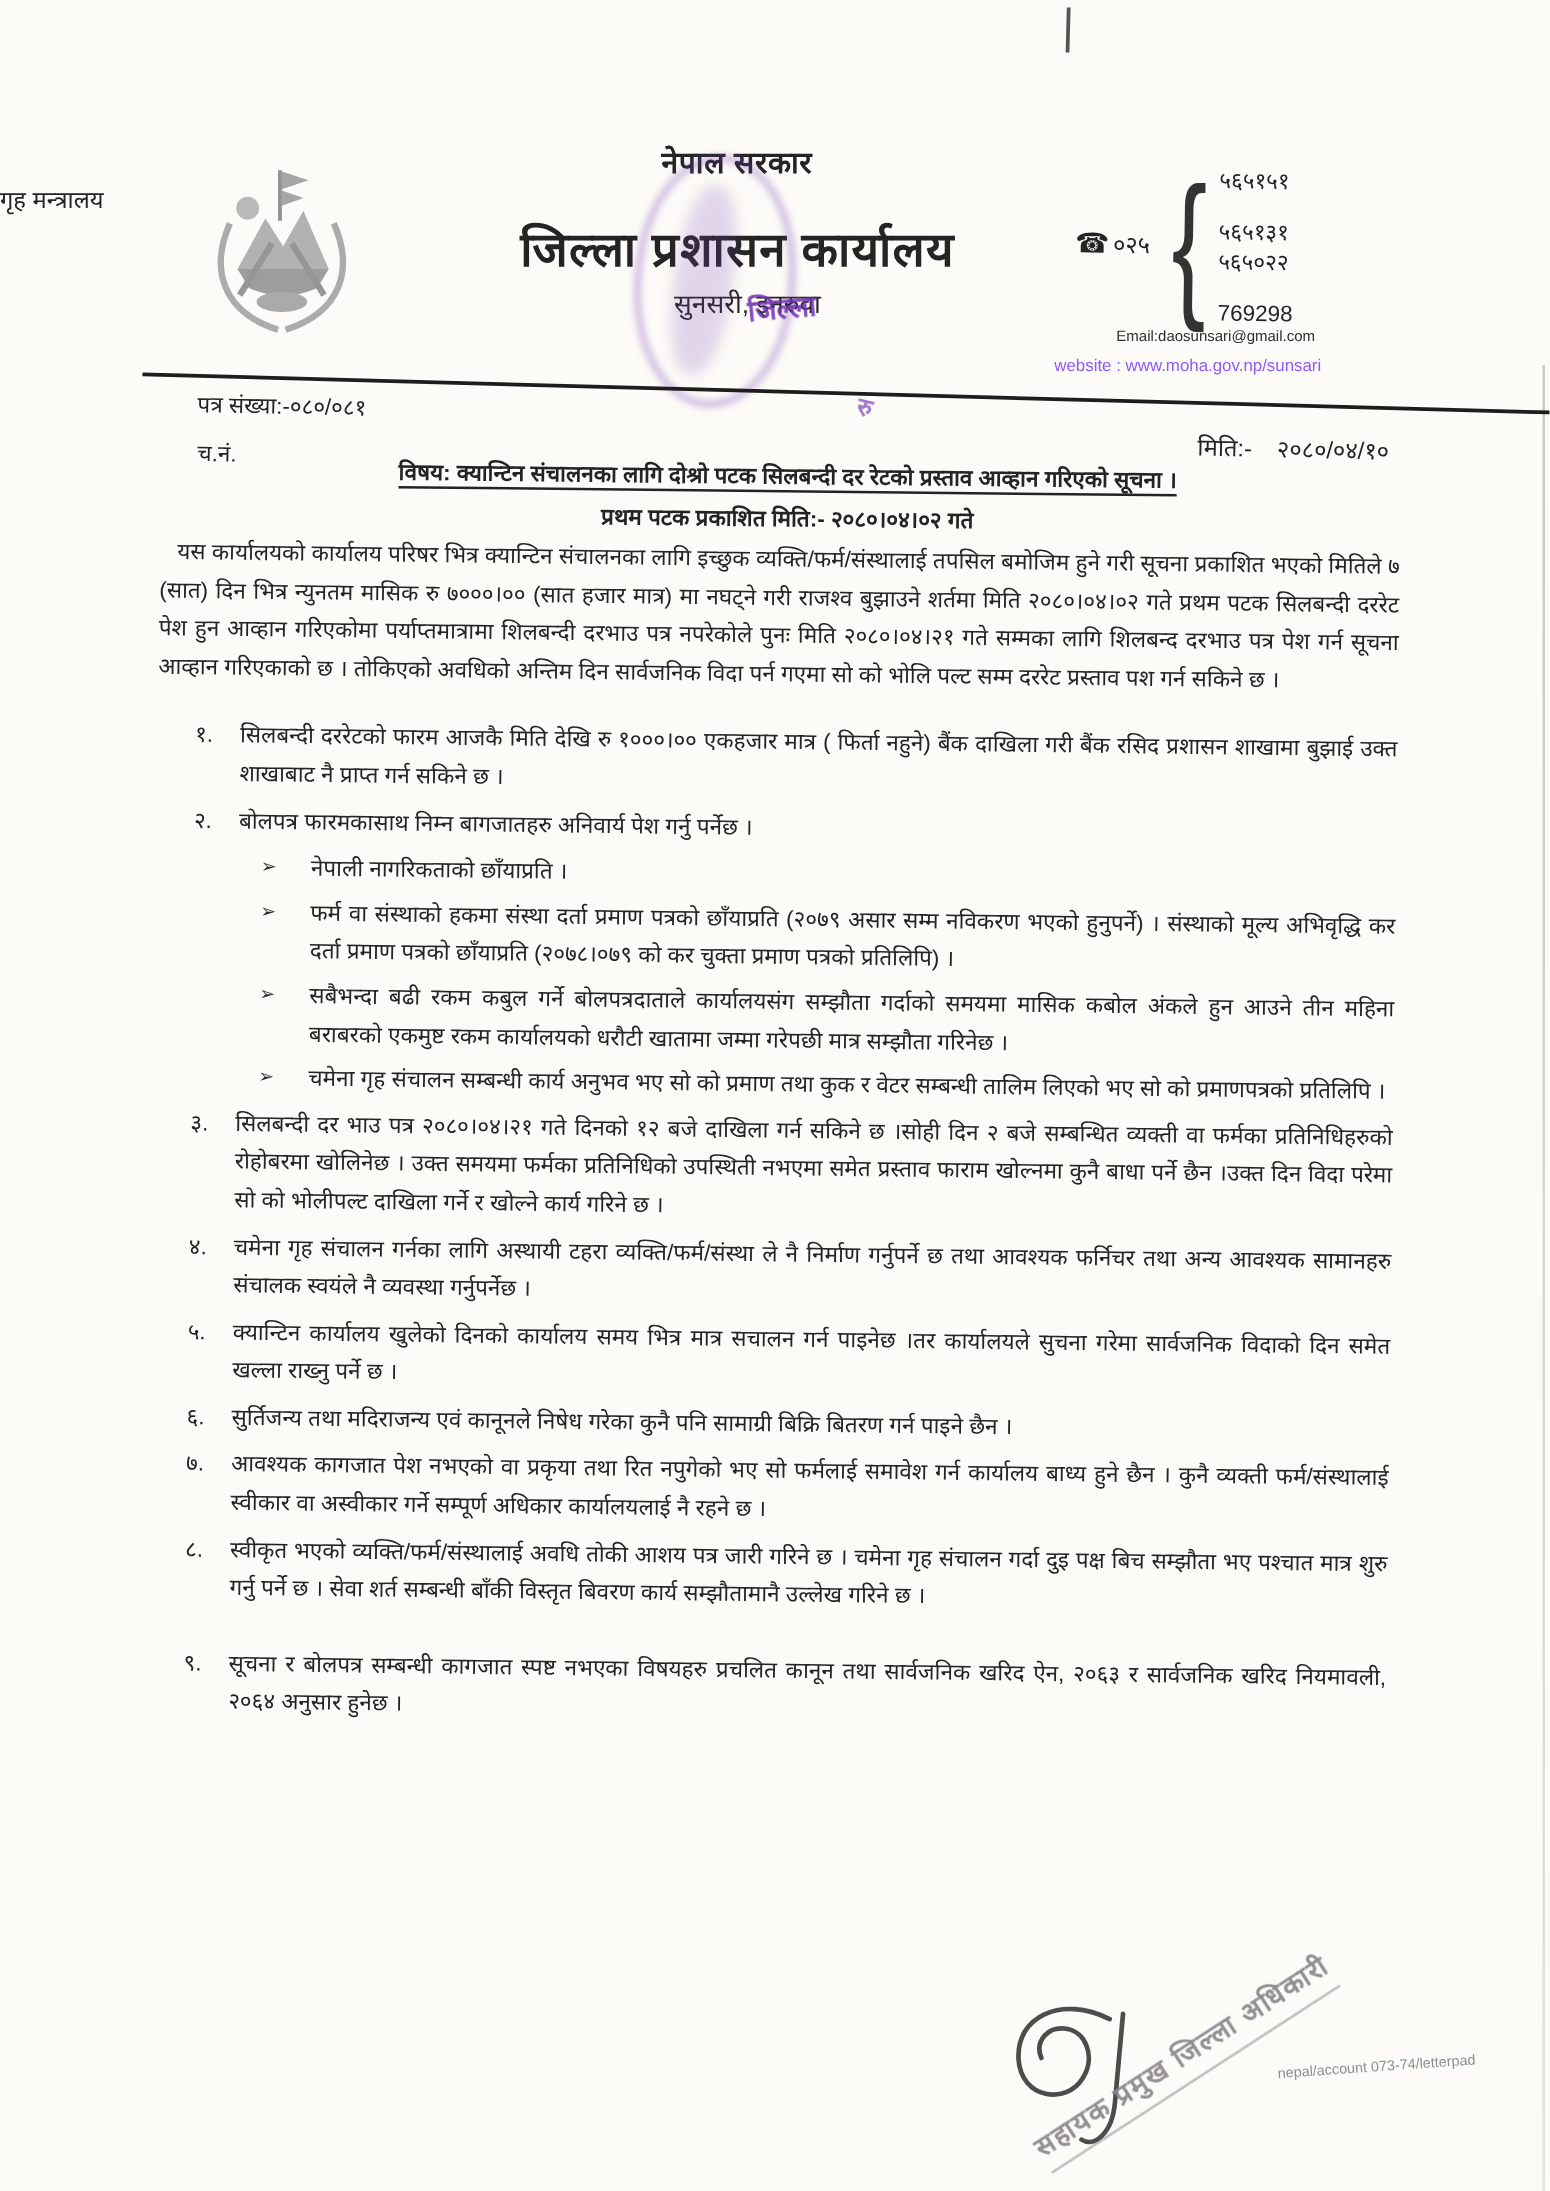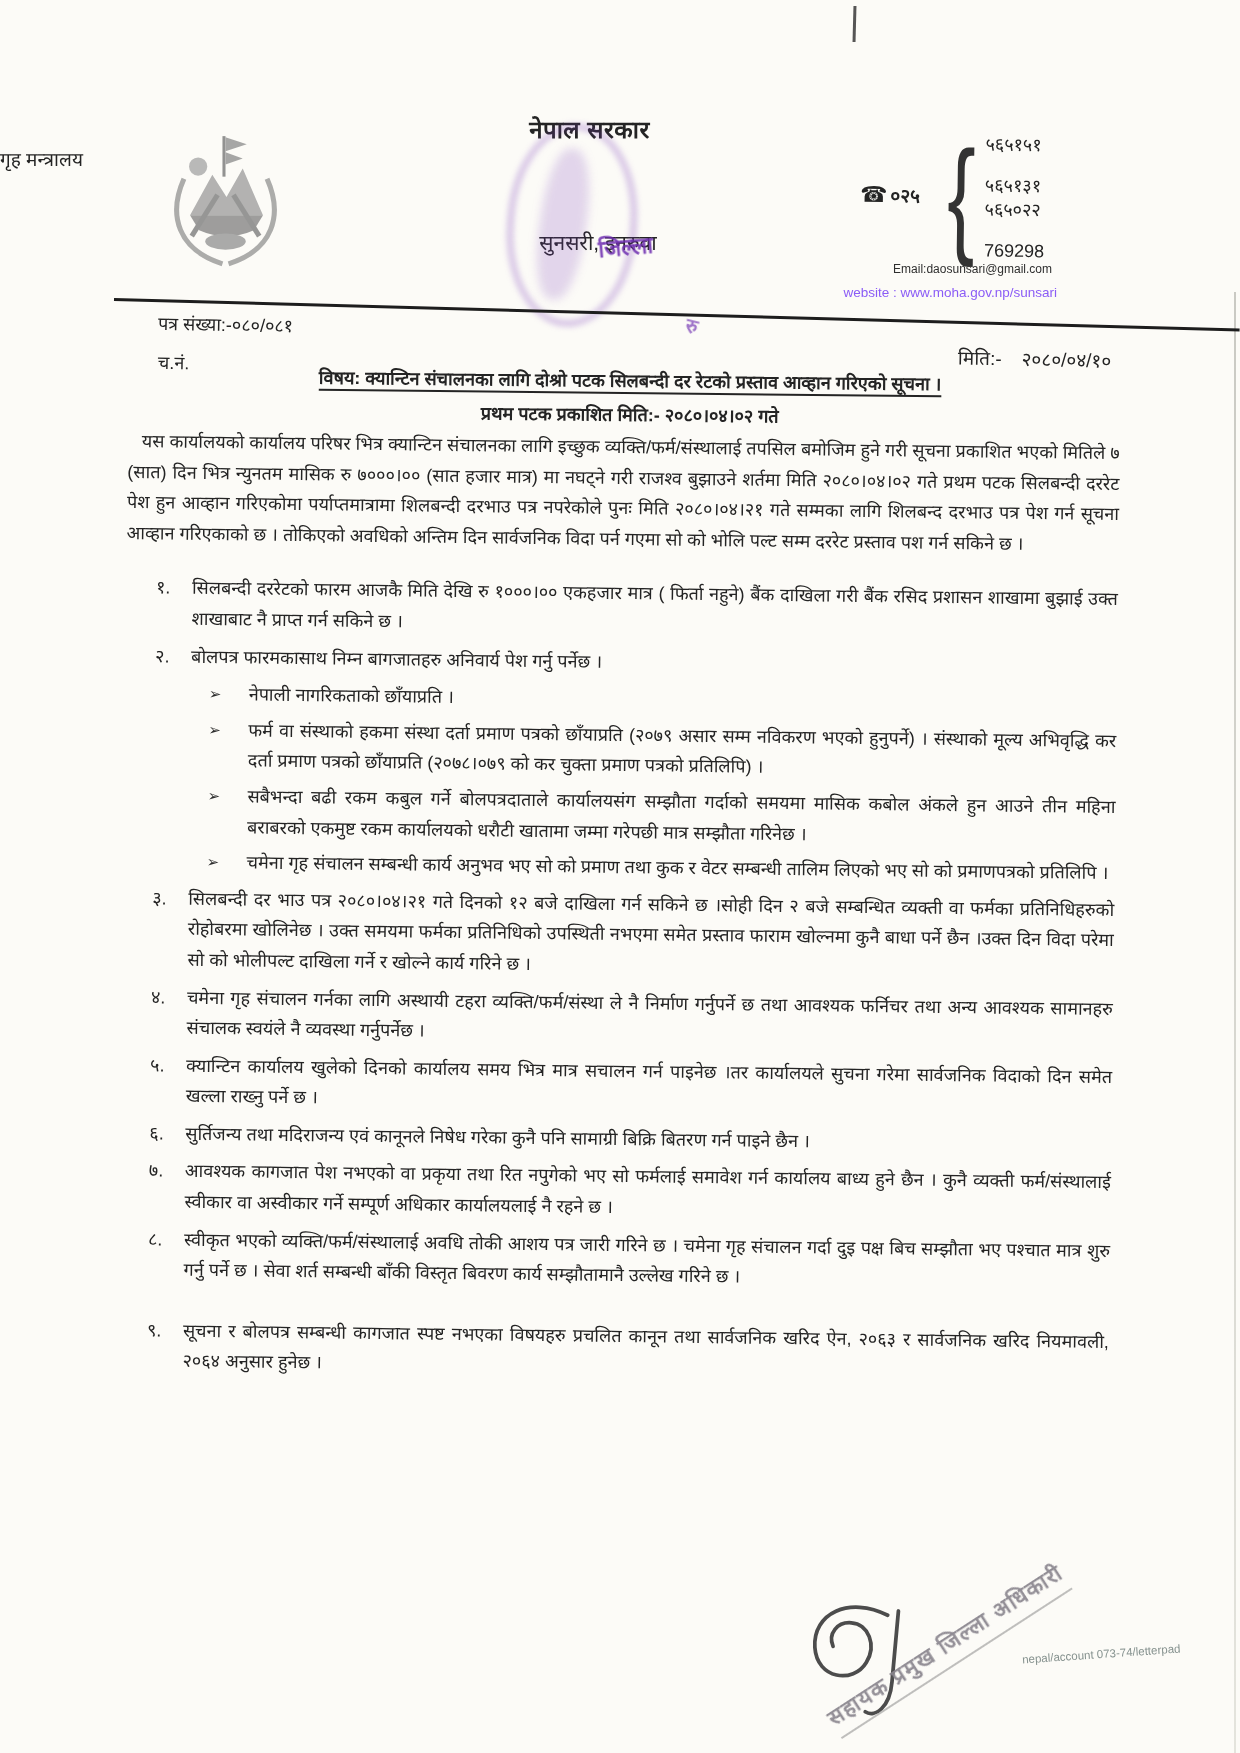--- a/index.html
+++ b/index.html
@@ -21,21 +21,21 @@
   .location-line { position:absolute; left:0; right:44px; top:228px; text-align:center; font-size:21px; font-weight:500; }
 
   
   .hstamp-ring  { position:absolute; left:508px; top:124px; width:118px; height:192px; border:5px solid rgba(122,60,184,.38); border-radius:50%/48%; filter:blur(3px); transform:rotate(4deg); }
   .hstamp-smear { position:absolute; left:540px; top:148px; width:46px; height:152px; background:rgba(122,60,184,.20); border-radius:45%; filter:blur(5px); transform:rotate(8deg); }
   .hstamp-word  { position:absolute; left:598px; top:230px; color:rgba(110,46,176,.85); font-size:23px; font-weight:700; transform:rotate(-5deg); filter:blur(.4px); }
   .hstamp-mark  { position:absolute; left:686px; top:312px; color:rgba(110,46,176,.65); font-size:20px; font-weight:700; transform:rotate(14deg); filter:blur(.5px); }
 
   
   .contact { position:absolute; left:860px; top:128px; display:flex; align-items:center; transform:rotate(.8deg); }
-  .phone-code { font-size:19px; font-weight:700; white-space:nowrap; margin-right:20px; }
+  .phone-code { font-size:19px; font-weight:400; white-space:nowrap; margin-right:10px; }
   .phone-icon { font-size:22px; margin-right:3px; }
   .brace { font-size:128px; font-weight:300; line-height:135px; color:#333; transform:scaleX(.65); margin-right:2px; }
   .phone-list { display:flex; flex-direction:column; font-size:18px; font-weight:500; }
   .phone-list span:nth-child(1){ margin-bottom:17px; }
   .phone-list span:nth-child(2){ }
   .phone-list span:nth-child(3){ margin-bottom:20px; }
   .email-line   { position:absolute; right:188px; top:262px; font-size:12px; color:#2e2e2e; }
   .website-line { position:absolute; right:183px; top:285px; font-size:13.5px; color:#8b5cf6; }
 
   
@@ -89,20 +89,21 @@
       <path d="M30,88 L52,48 L66,70 L82,42 L102,88 Z" fill="#9a9a9a"></path>
       <path d="M30,88 h72 l-9,15 q-27,12 -54,0 Z" fill="#7e7e7e"></path>
       <rect x="42" y="64" width="5" height="48" transform="rotate(32 44 88)" fill="#757575"></rect>
       <rect x="83" y="64" width="5" height="48" transform="rotate(-32 86 88)" fill="#757575"></rect>
       <ellipse cx="65" cy="114" rx="20" ry="8" fill="#8f8f8f"></ellipse>
     </g>
   </svg>
 
   <div class="gov-line">नेपाल सरकार</div>
   <div class="ministry-line">गृह मन्त्रालय</div>
+  <div class="office-line">जिल्ला प्रशासन कार्यालय</div>
   <div class="location-line">सुनसरी, इनरुवा</div>
 
   <div>
     <div class="hstamp-ring"></div>
     <div class="hstamp-smear"></div>
     <div class="hstamp-word">जिल्ला</div>
     <div class="hstamp-mark">रु</div>
   </div>
 
   <div class="contact">

